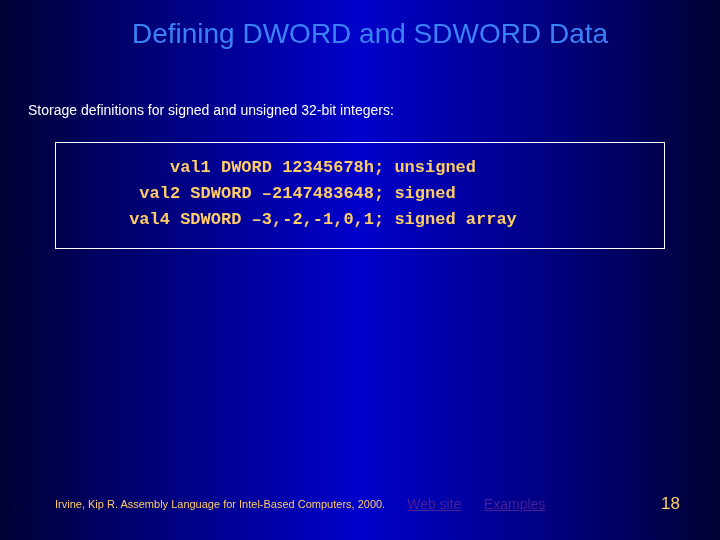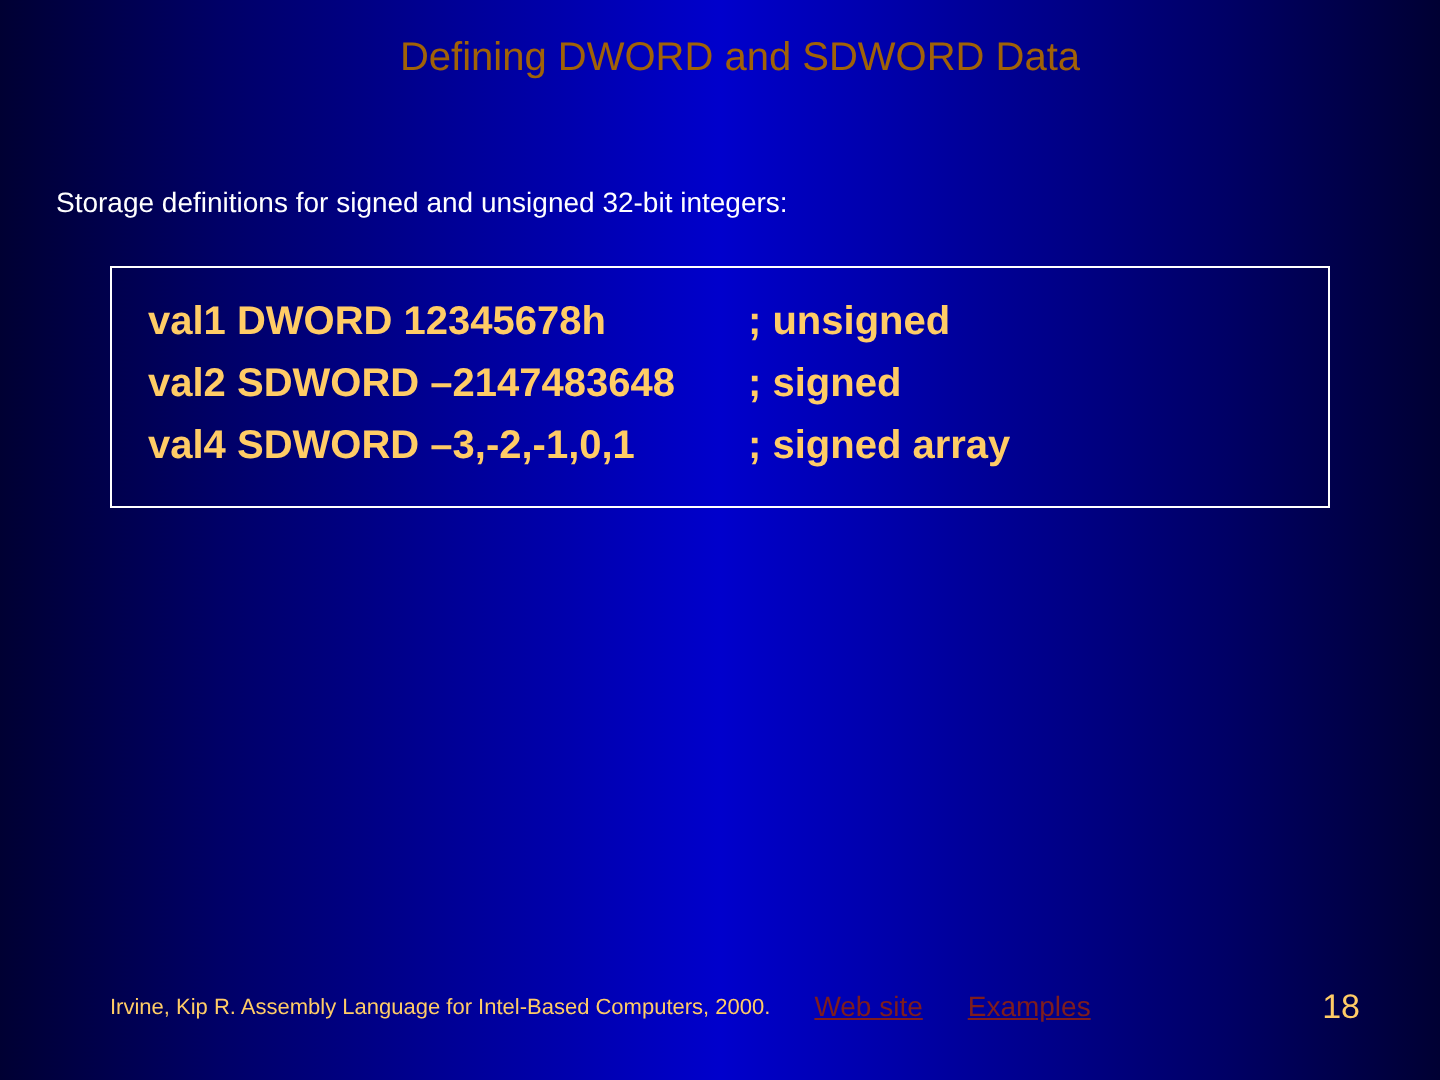--- a/index.html
+++ b/index.html
@@ -5,22 +5,22 @@
   * { margin: 0; padding: 0; box-sizing: border-box; }
   body {
     width: 720px;
     height: 540px;
     background: linear-gradient(to right, #000033 0%, #000066 15%, #0000CC 50%, #000066 85%, #000033 100%);
     font-family: Arial, Helvetica, sans-serif;
     position: relative;
     overflow: hidden;
   }
   .title {
-    color: #a16207;
-    font-size: 20px;
+    color: #3b82f6;
+    font-size: 28px;
     font-weight: normal;
     text-align: center;
     padding-top: 18px;
     padding-left: 20px;
   }
   .subtitle {
     color: #FFFFFF;
     font-size: 14px;
     font-weight: normal;
     padding-left: 28px;
@@ -30,26 +30,27 @@
   }
   .codebox {
     border: 1px solid #FFFFFF;
     margin-left: 55px;
     margin-right: 55px;
     margin-top: 22px;
     padding: 12px 18px 14px 18px;
   }
   .code-row {
     display: flex;
-    font-family: Liberation Sans, sans-serif;
-    font-size: 20px;
+    font-family: Liberation Mono, monospace;
+    font-size: 17px;
     font-weight: bold;
     color: #FFCC66;
     line-height: 1.55;
     white-space: pre;
+    text-align: right;
   }
   .code-left { flex: 0 0 300px; }
   .code-right { }
   .footer {
     position: absolute;
     bottom: 26px;
     left: 0;
     width: 100%;
     display: flex;
     align-items: center;
@@ -57,21 +58,21 @@
     padding-right: 40px;
   }
   .footer-cite {
     color: #FFCC66;
     font-size: 11px;
   }
   .footer-links {
     margin-left: 22px;
   }
   .footer-link {
-    color: #7f1d1d;
+    color: #4c1d95;
     font-size: 14px;
     text-decoration: underline;
     margin-right: 18px;
     cursor: pointer;
   }
   .pagenum {
     color: #FFCC66;
     font-size: 17px;
     margin-left: auto;
   }

